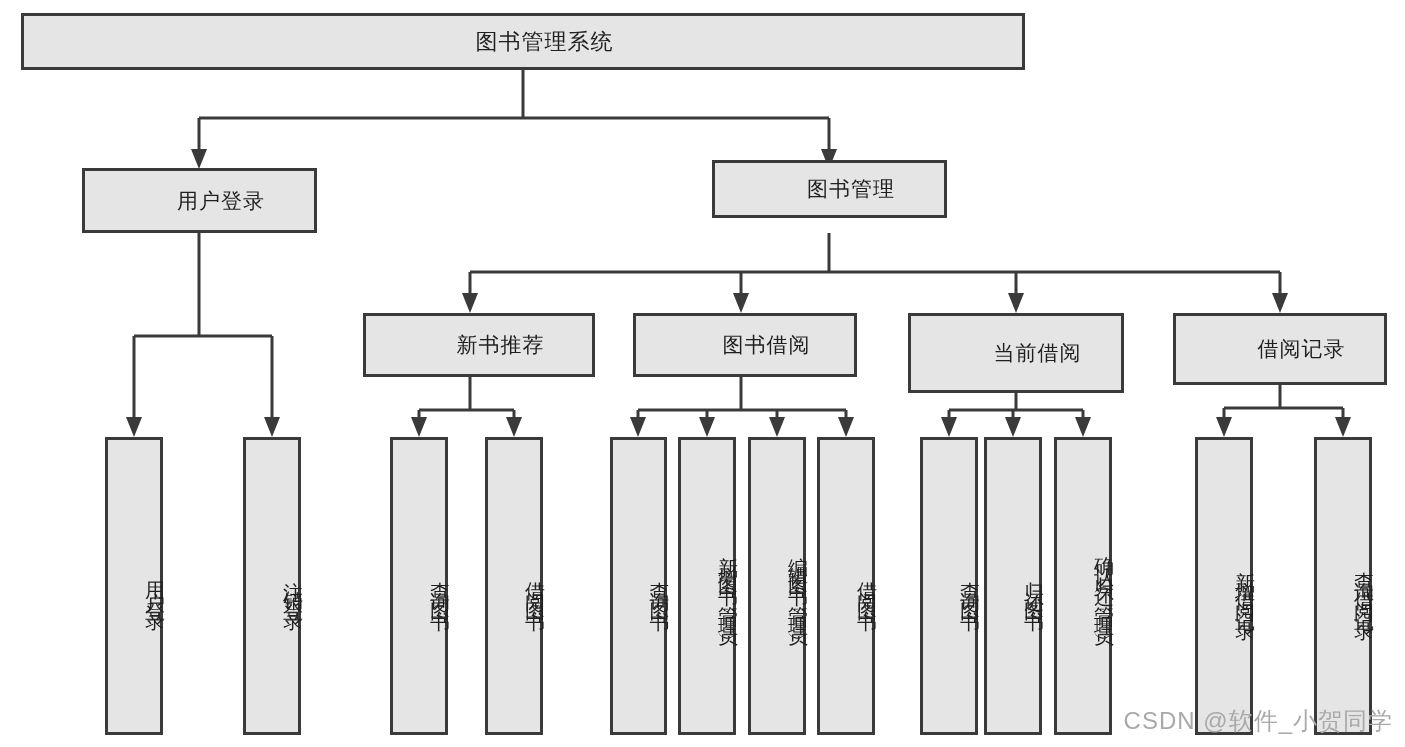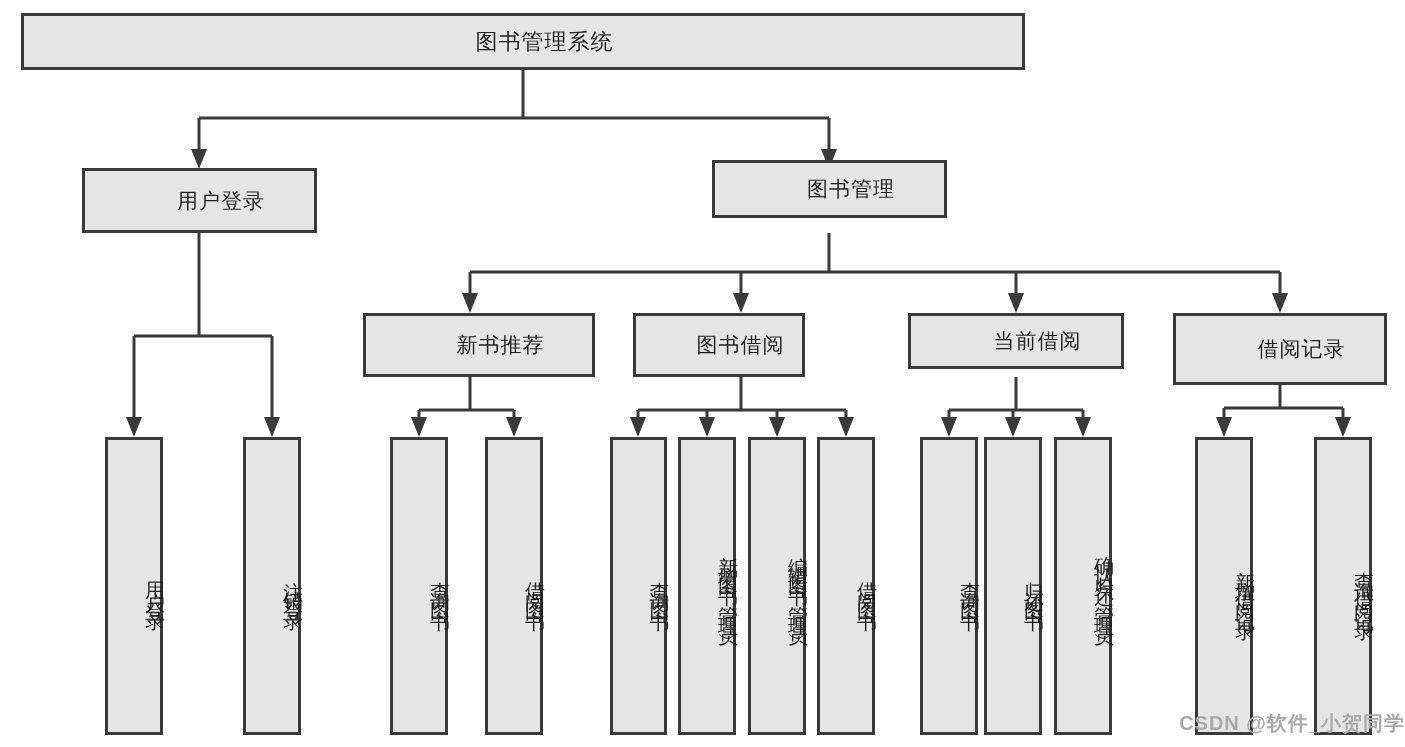--- a/index.html
+++ b/index.html
@@ -33,27 +33,26 @@
   .root-node{font-size:22px;}
   .v-node{
     writing-mode:vertical-rl;
     text-orientation:mixed;
     font-size:20px;
     letter-spacing:10px;
     line-height:1;
   }
   .watermark{
     position:absolute;
-    right:0;bottom:10px;
-    font-size:20px;
+    right:12px;bottom:10px;
+    font-size:24px;
     color:var(--watermark);
     letter-spacing:1px;
     z-index:3;
     white-space:nowrap;
-    font-weight:bold;
   }
 </style>
 </head>
 <body>
 
 <div class="canvas">
 
   <svg class="connectors" width="1405" height="747" viewBox="0 0 1405 747">
 
     <path d="M523,70 V118 M199,118 H829 M199,118 V151 M829,118 V151"></path>
@@ -89,22 +88,22 @@
     <polygon points="1216,417 1232,417 1224,437"></polygon>
     <polygon points="1335,417 1351,417 1343,437"></polygon>
   </svg>
 
   <div class="node h-node root-node" style="left:21px;top:13px;width:1004px;height:57px;">图书管理系统</div>
 
   <div class="node h-node" style="left:82px;top:168px;width:235px;height:65px;">用户登录</div>
   <div class="node h-node" style="left:712px;top:160px;width:235px;height:58px;">图书管理</div>
 
   <div class="node h-node" style="left:363px;top:313px;width:232px;height:64px;">新书推荐</div>
-  <div class="node h-node" style="left:633px;top:313px;width:172px;height:64px;">图书借阅</div>
-  <div class="node h-node" style="left:908px;top:313px;width:216px;height:56px;">当前借阅</div>
+  <div class="node h-node" style="left:633px;top:313px;width:224px;height:64px;">图书借阅</div>
+  <div class="node h-node" style="left:908px;top:313px;width:216px;height:80px;">当前借阅</div>
   <div class="node h-node" style="left:1173px;top:313px;width:214px;height:72px;">借阅记录</div>
 
   <div class="node v-node" style="left:105px;top:437px;width:58px;height:298px;">用户登录</div>
   <div class="node v-node" style="left:243px;top:437px;width:58px;height:298px;">注销登录</div>
 
   <div class="node v-node" style="left:390px;top:437px;width:58px;height:298px;">查询图书</div>
   <div class="node v-node" style="left:485px;top:437px;width:58px;height:298px;">借阅图书</div>
 
   <div class="node v-node" style="left:610px;top:437px;width:57px;height:298px;">查询图书</div>
   <div class="node v-node" style="left:678px;top:437px;width:58px;height:298px;">新增图书（管理员）</div>

